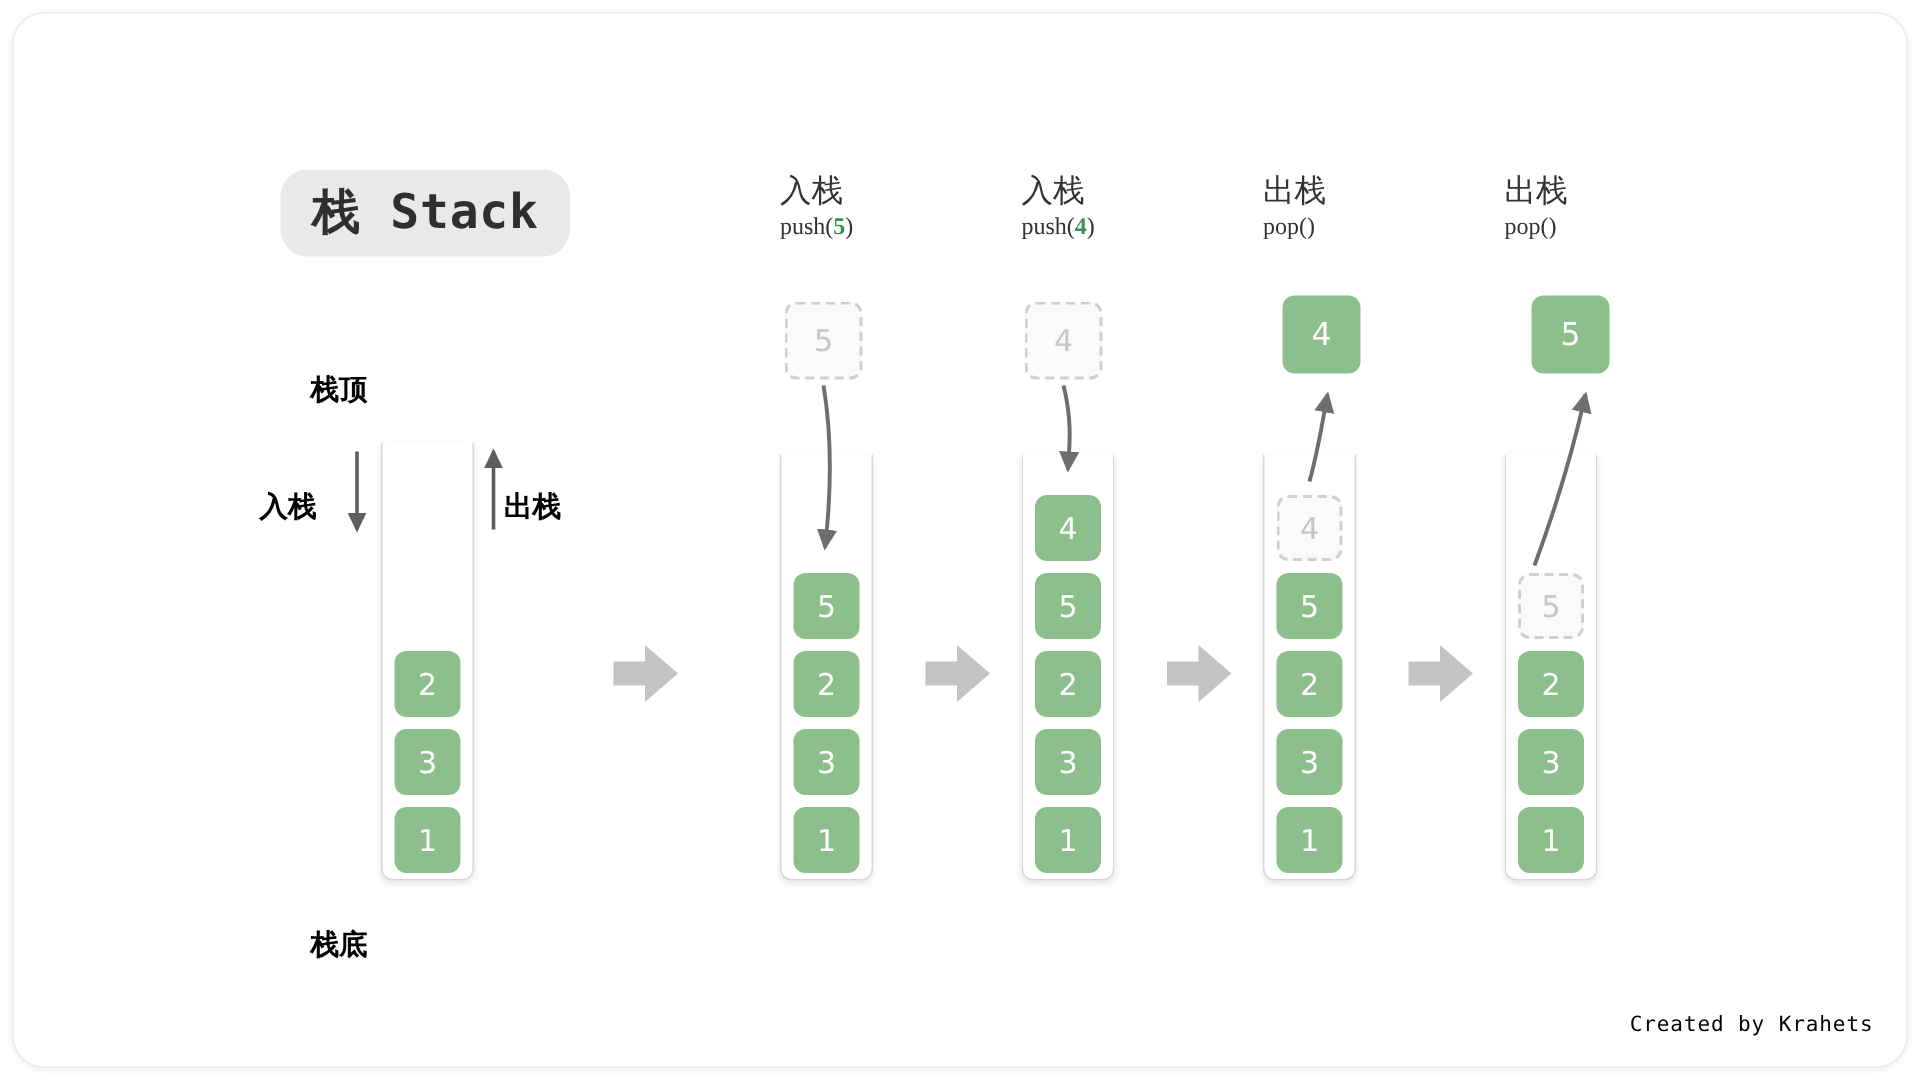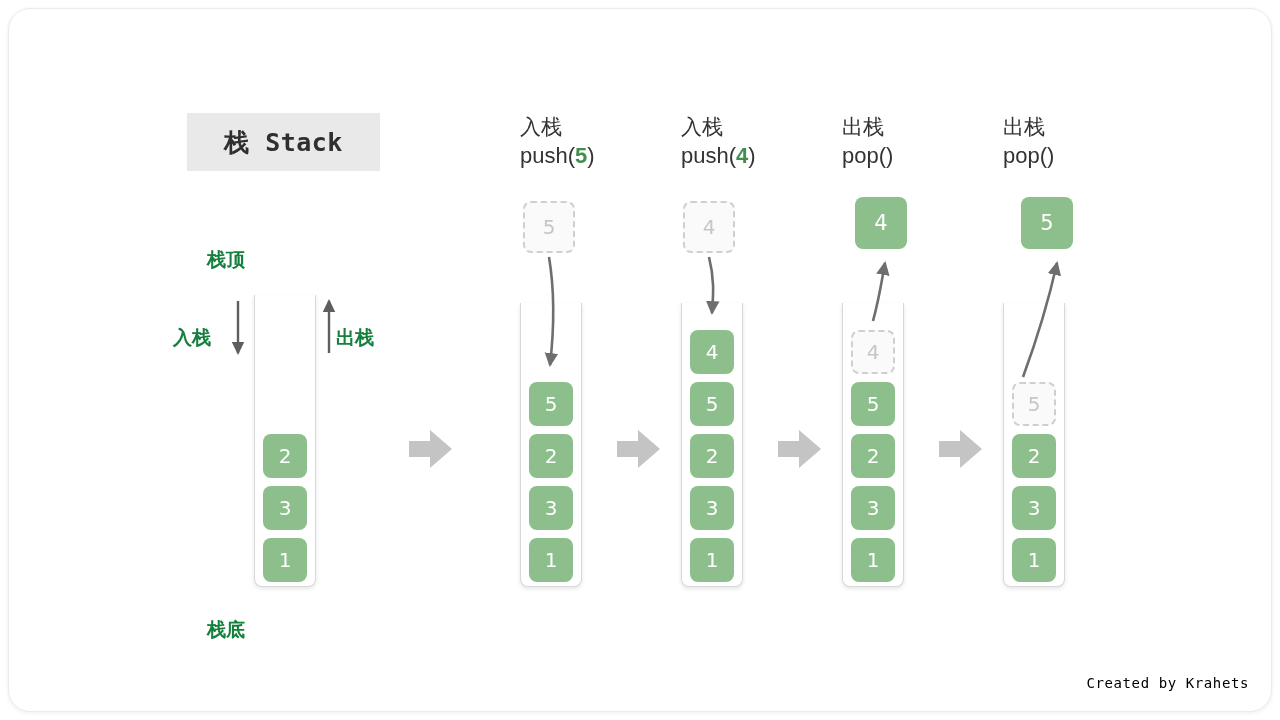--- a/index.html
+++ b/index.html
@@ -21,46 +21,46 @@
   }
   #stage { position: absolute; left: 0; top: 0; width: 1264px; height: 704px; }
 
   .abs { position: absolute; }
 
   
   #title-chip {
     left: 178px; top: 104px;
     width: 193px; height: 58px;
     background: #e9e9e9;
-    border-radius: 0;
+    border-radius: 18px;
     display: flex; align-items: center; justify-content: center;
     font-family: "DejaVu Sans Mono", "Liberation Mono", monospace;
-    font-size: 25px; font-weight: 700; color: #2f2f2f;
+    font-size: 32px; font-weight: 700; color: #2f2f2f;
     letter-spacing: 0.5px;
   }
 
   
   .cjk-label {
     font-family: "DejaVu Sans", "Liberation Sans", sans-serif;
-    font-weight: 700; font-size: 19px; color: #15803d;
+    font-weight: 700; font-size: 19px; color: #000000;
     white-space: nowrap;
   }
 
   
   .op-caption { white-space: nowrap; }
   .op-caption .op-cn {
     display: block;
     font-family: "DejaVu Sans", sans-serif;
     font-size: 21px; color: #333; font-weight: 400;
     line-height: 1.35;
   }
   .op-caption .op-code {
     display: block;
-    font-family: Liberation Sans, sans-serif;
-    font-size: 22px; color: #333; font-weight: 400;
+    font-family: Liberation Serif, serif;
+    font-size: 16px; color: #333; font-weight: 400;
     line-height: 1.35;
   }
   .op-caption .op-code b { color: #3f8f4f; font-weight: 700; }
 
   
   .stack-tube {
     width: 62px;
     background: #ffffff;
     border: 1px solid #d8d8d8;
     border-top: none;

